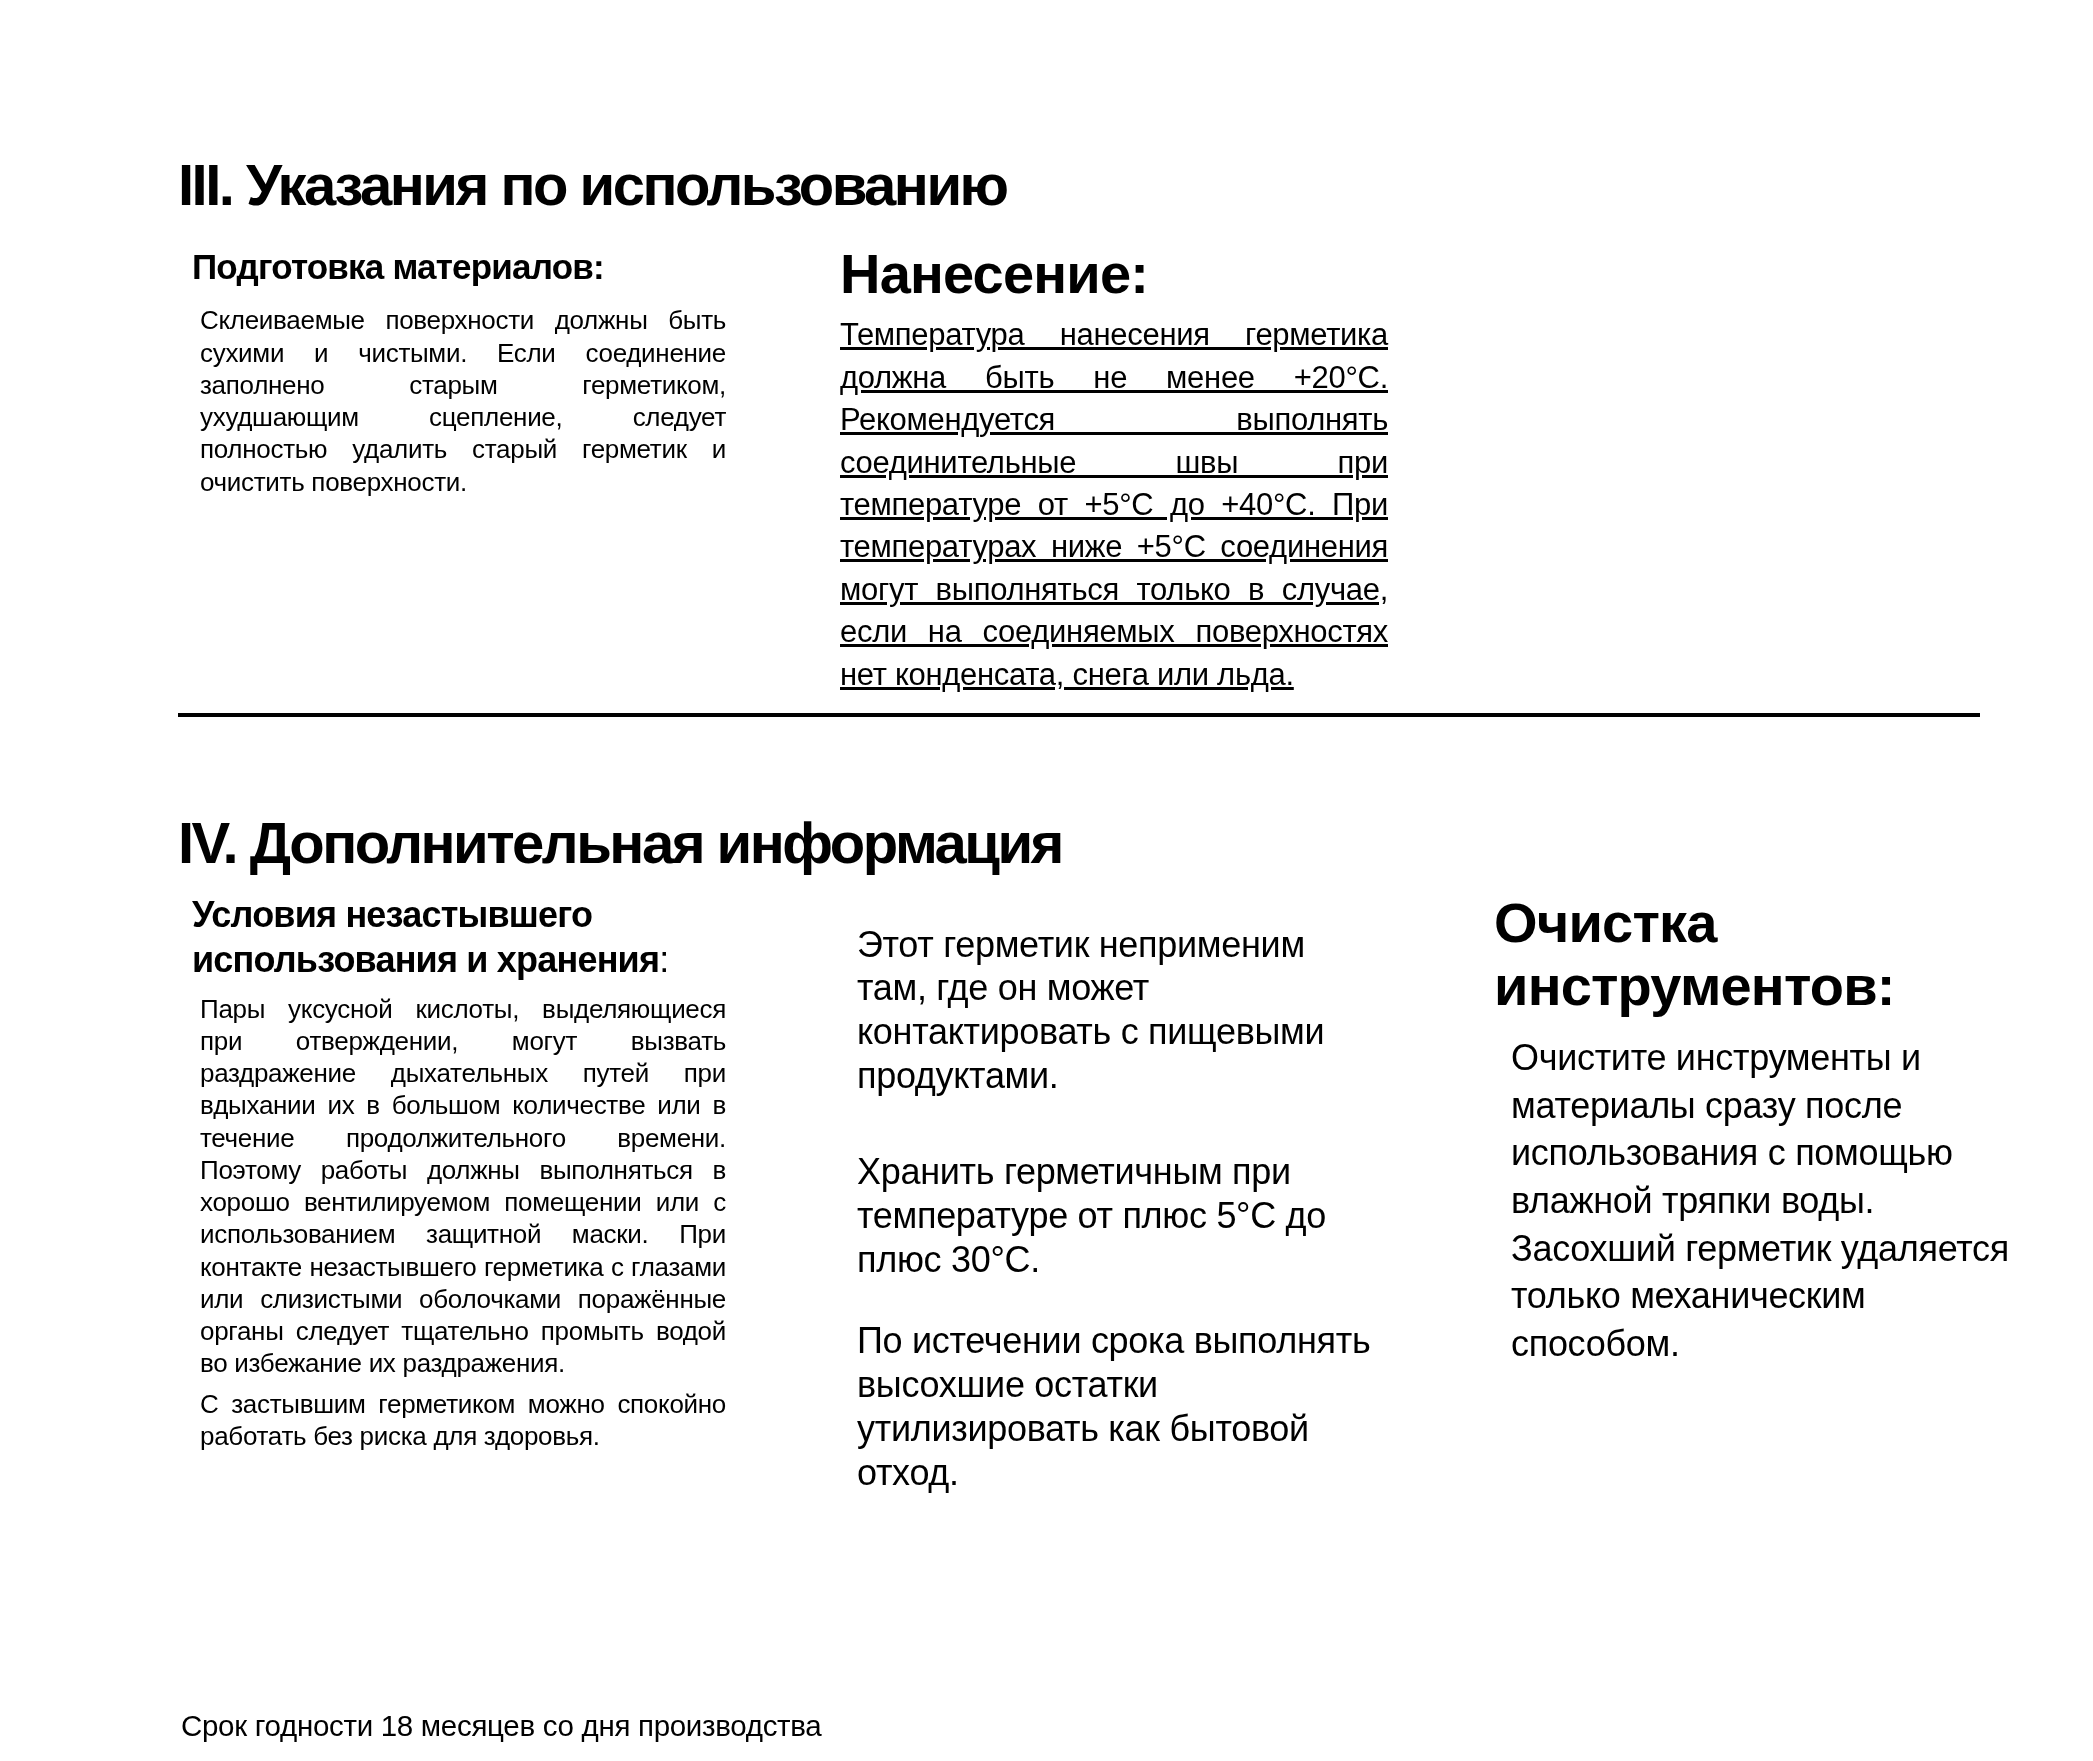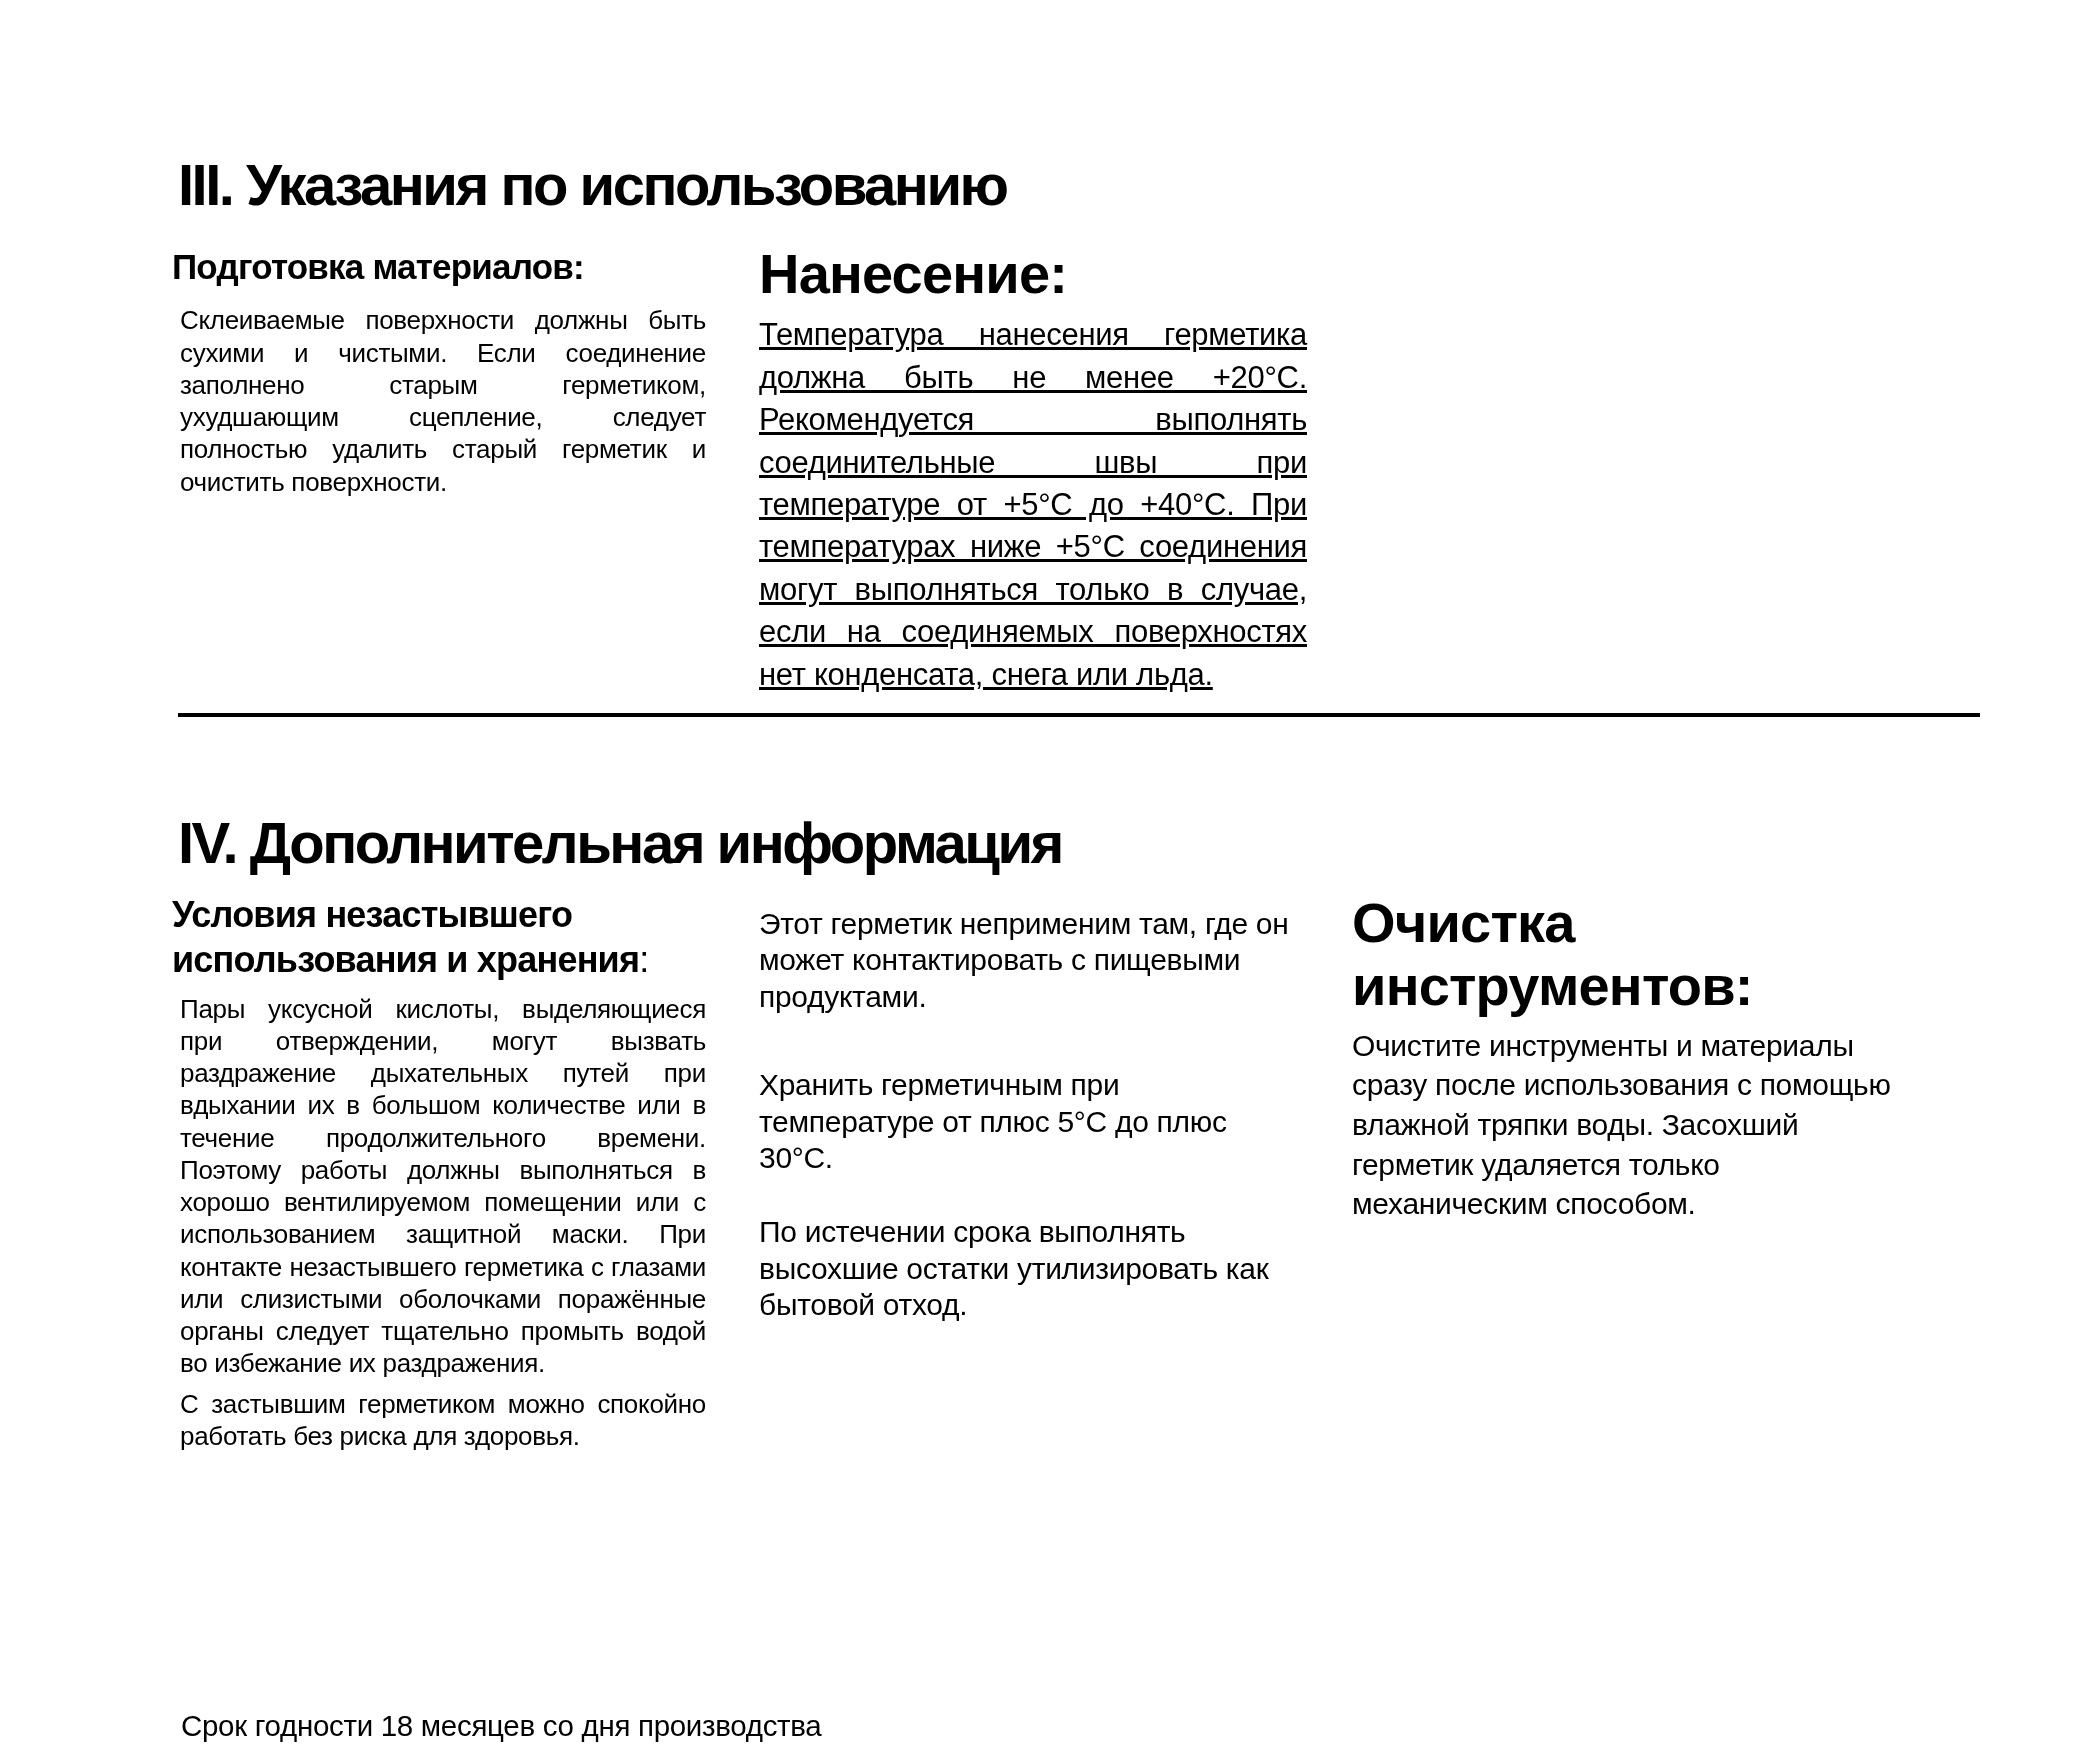--- a/index.html
+++ b/index.html
@@ -12,22 +12,22 @@
     overflow:hidden;
   }
   .section-title{
     position:absolute;left:178px;
     font-size:58px;font-weight:700;line-height:1.05;
     letter-spacing:-2.5px;white-space:nowrap;
   }
   #title3{top:116px;}
   #title4{top:774px;}
   .cols{
-    position:absolute;left:172px;
-    display:grid;column-gap:45px;
+    position:absolute;left:192px;
+    display:grid;column-gap:106px;
   }
   #row3{top:243px;grid-template-columns:542px 548px;}
   #row4{top:892px;grid-template-columns:542px 548px 541px;}
   .col{min-width:0;}
   .h-small{
     font-size:35px;font-weight:700;letter-spacing:-0.8px;
     margin:4.2px 0 17px 0;line-height:1.15;
   }
   .h-big{
     font-size:56px;font-weight:700;letter-spacing:-0.8px;
@@ -40,22 +40,22 @@
   .h-two-line .colon{font-weight:400;}
   .body-just{
     font-size:26px;line-height:1.24;letter-spacing:-0.3px;
     text-align:justify;margin:8px;
   }
   .body-just-lg{
     font-size:31px;line-height:1.37;letter-spacing:-0.3px;
     text-align:justify;margin:0;text-decoration:underline;
   }
   .body-left{
-    font-size:30px;line-height:1.22;letter-spacing:-0.3px;
-    text-align:left;margin:0;
+    font-size:36px;line-height:1.22;letter-spacing:-0.3px;
+    text-align:left;margin:17px;
   }
   #s4-mid{padding-top:13.5px;}
   #s4-mid .p1{margin-bottom:52px;max-width:531px;}
   #s4-mid .p2{margin-bottom:37px;max-width:531px;}
   #s4-right .body-left{line-height:1.32;}
   .divider{
     position:absolute;left:178px;top:713px;
     width:1802px;height:4.2px;background:#000000;
   }
   .footer-line{

